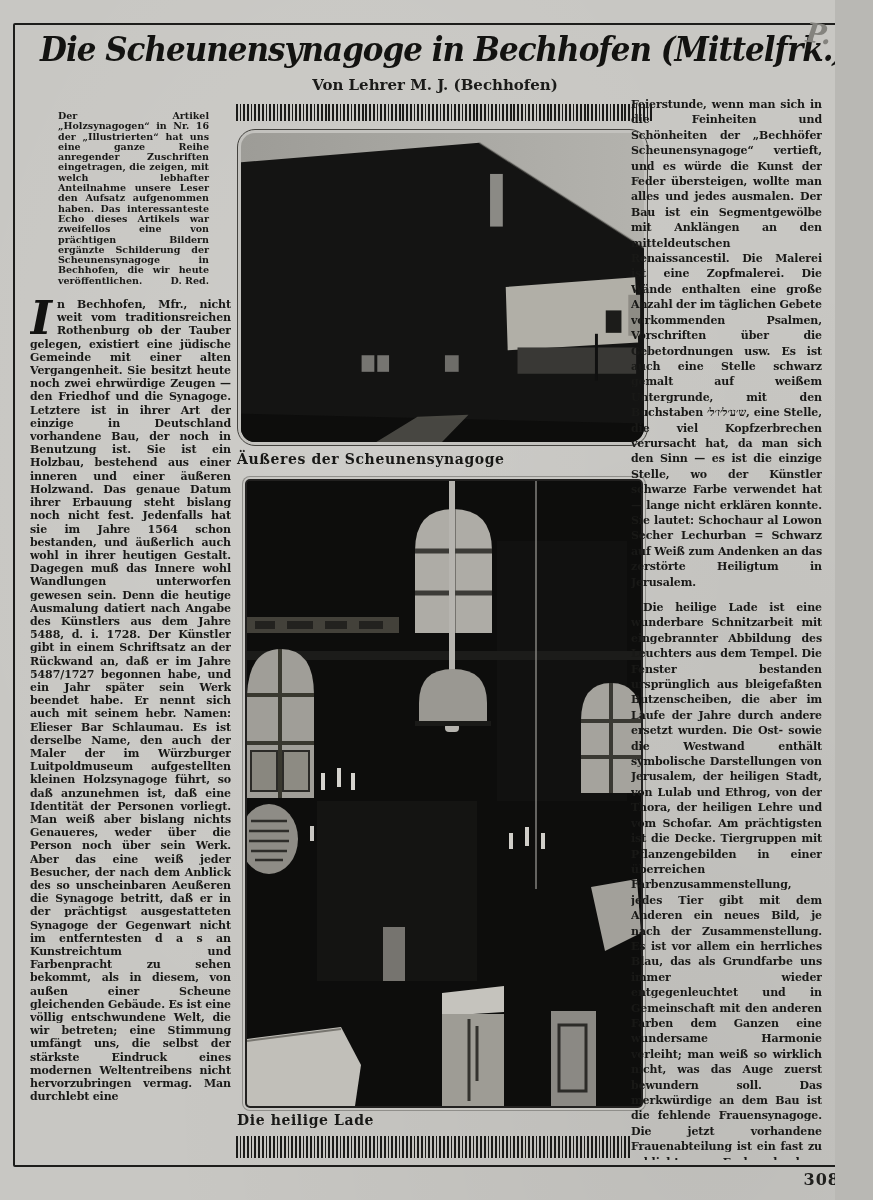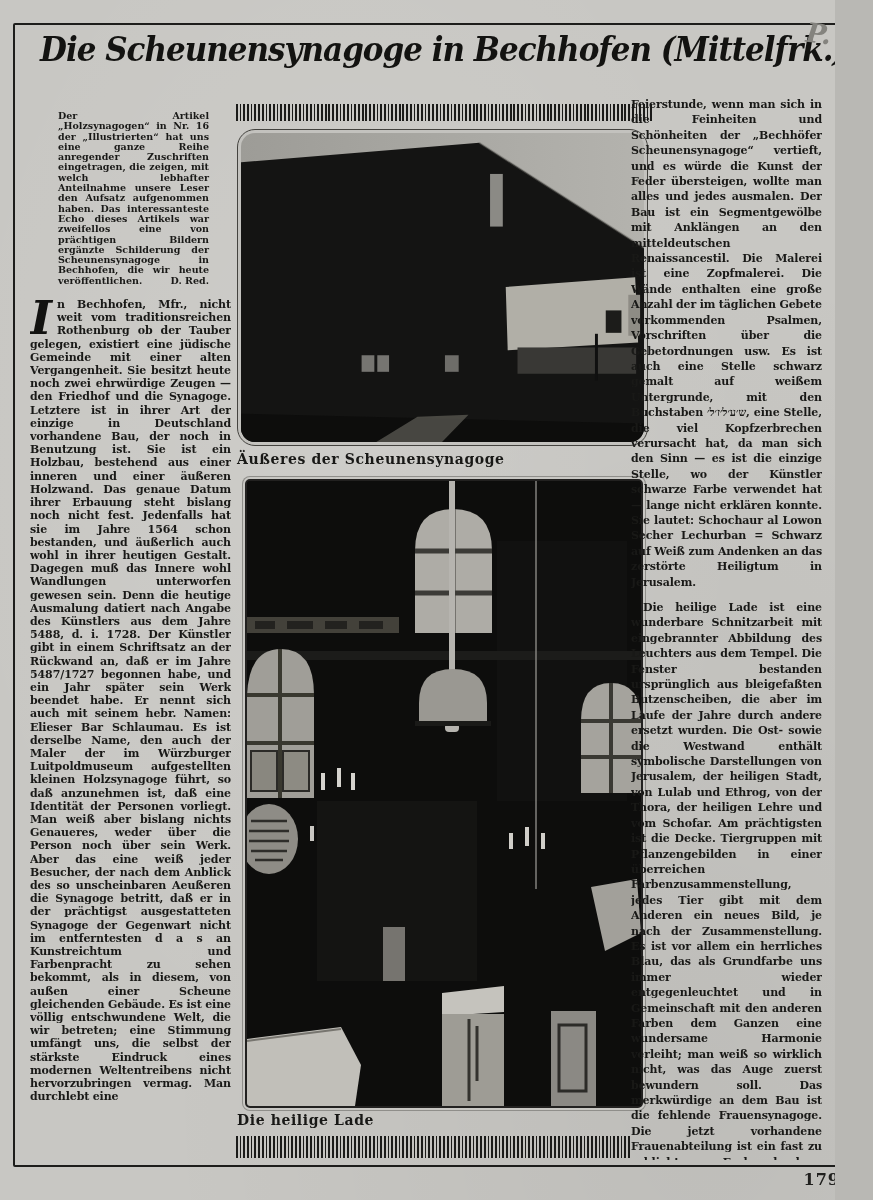--- a/index.html
+++ b/index.html
@@ -55,20 +55,21 @@
     font-size:16px;font-weight:bold;letter-spacing:1px;color:#20201e;}
 </style>
 </head>
 <body>
 
 <div class="sheet">
 
   <div class="frame"></div>
 
   <div class="title">Die Scheunensynagoge in Bechhofen (Mittelfrk.)</div>
+  <div class="byline">Von Lehrer M. J. (Bechhofen)</div>
   <div class="pencil">P.</div>
 
   <div class="col col-left">
     <p class="intro"><span>Der Artikel „Holzsynagogen“ in Nr. 16 der „Illustrierten“ hat uns eine ganze Reihe anregender Zuschriften eingetragen, die zeigen, mit welch lebhafter Anteilnahme unsere Leser den Aufsatz aufgenommen haben. Das interessanteste Echo dieses Artikels war zweifellos eine von prächtigen Bildern ergänzte Schilderung der Scheunensynagoge in Bechhofen, die wir heute veröffentlichen.</span><span class="sig">D. Red.</span></p>
     <p class="para"><span class="dropcap">I</span><span>n Bechhofen, Mfr., nicht weit vom traditionsreichen Rothenburg ob der Tauber gelegen, existiert eine jüdische Gemeinde mit einer alten Vergangenheit. Sie besitzt heute noch zwei ehrwürdige Zeugen — den Friedhof und die Synagoge. Letztere ist in ihrer Art der einzige in Deutschland vorhandene Bau, der noch in Benutzung ist. Sie ist ein Holzbau, bestehend aus einer inneren und einer äußeren Holzwand. Das genaue Datum ihrer Erbauung steht bislang noch nicht fest. Jedenfalls hat sie im Jahre 1564 schon bestanden, und äußerlich auch wohl in ihrer heutigen Gestalt. Dagegen muß das Innere wohl Wandlungen unterworfen gewesen sein. Denn die heutige Ausmalung datiert nach Angabe des Künstlers aus dem Jahre 5488, d. i. 1728. Der Künstler gibt in einem Schriftsatz an der Rückwand an, daß er im Jahre 5487/1727 begonnen habe, und ein Jahr später sein Werk beendet habe. Er nennt sich auch mit seinem hebr. Namen: Elieser Bar Schlaumau. Es ist derselbe Name, den auch der Maler der im Würzburger Luitpoldmuseum aufgestellten kleinen Holzsynagoge führt, so daß anzunehmen ist, daß eine Identität der Personen vorliegt. Man weiß aber bislang nichts Genaueres, weder über die Person noch über sein Werk. Aber das eine weiß jeder Besucher, der nach dem Anblick des so unscheinbaren Aeußeren die Synagoge betritt, daß er in der prächtigst ausgestatteten Synagoge der Gegenwart nicht im entferntesten d a s an Kunstreichtum und Farbenpracht zu sehen bekommt, als in diesem, von außen einer Scheune gleichenden Gebäude. Es ist eine völlig entschwundene Welt, die wir betreten; eine Stimmung umfängt uns, die selbst der stärkste Eindruck eines modernen Weltentreibens nicht hervorzubringen vermag. Man durchlebt eine</span></p>
   </div>
 
   <div class="bar bar-top"></div>
 
   <div class="photo1-frame">
@@ -163,14 +164,14 @@
   </div>
 
   <div class="caption caption2">Die heilige Lade</div>
   <div class="bar bar-bottom"></div>
 
   <div class="col col-right">
     <p class="para">Feierstunde, wenn man sich in die Feinheiten und Schönheiten der „Bechhöfer Scheunensynagoge“ vertieft, und es würde die Kunst der Feder übersteigen, wollte man alles und jedes ausmalen. Der Bau ist ein Segmentgewölbe mit Anklängen an den mitteldeutschen Renaissancestil. Die Malerei ist eine Zopfmalerei. Die Wände enthalten eine große Anzahl der im täglichen Gebete vorkommenden Psalmen, Vorschriften über die Gebetordnungen usw. Es ist auch eine Stelle schwarz gemalt auf weißem Untergrunde, mit den Buchstaben ש׳ע׳ל׳ז׳ל׳, eine Stelle, die viel Kopfzerbrechen verursacht hat, da man sich den Sinn — es ist die einzige Stelle, wo der Künstler schwarze Farbe verwendet hat — lange nicht erklären konnte. Sie lautet: Schochaur al Lowon Secher Lechurban = Schwarz auf Weiß zum Andenken an das zerstörte Heiligtum in Jerusalem.</p>
     <p class="para">Die heilige Lade ist eine wunderbare Schnitzarbeit mit eingebrannter Abbildung des Leuchters aus dem Tempel. Die Fenster bestanden ursprünglich aus bleigefaßten Butzenscheiben, die aber im Laufe der Jahre durch andere ersetzt wurden. Die Ost- sowie die Westwand enthält symbolische Darstellungen von Jerusalem, der heiligen Stadt, von Lulab und Ethrog, von der Thora, der heiligen Lehre und vom Schofar. Am prächtigsten ist die Decke. Tiergruppen mit Pflanzengebilden in einer überreichen Farbenzusammenstellung, jedes Tier gibt mit dem Anderen ein neues Bild, je nach der Zusammenstellung. Es ist vor allem ein herrliches Blau, das als Grundfarbe uns immer wieder entgegenleuchtet und in Gemeinschaft mit den anderen Farben dem Ganzen eine wundersame Harmonie verleiht; man weiß so wirklich nicht, was das Auge zuerst bewundern soll. Das merkwürdige an dem Bau ist die fehlende Frauensynagoge. Die jetzt vorhandene Frauenabteilung ist ein fast zu schlichter Fachwerkanbau, liegt gleich der Männerabteilung zu ebener Erde, ist aber mit dichtem Holzgitter abgeteilt.</p>
   </div>
 
-  <div class="page-num">179</div>
+  <div class="page-num">308</div>
 </div>
 
 </body></html>

